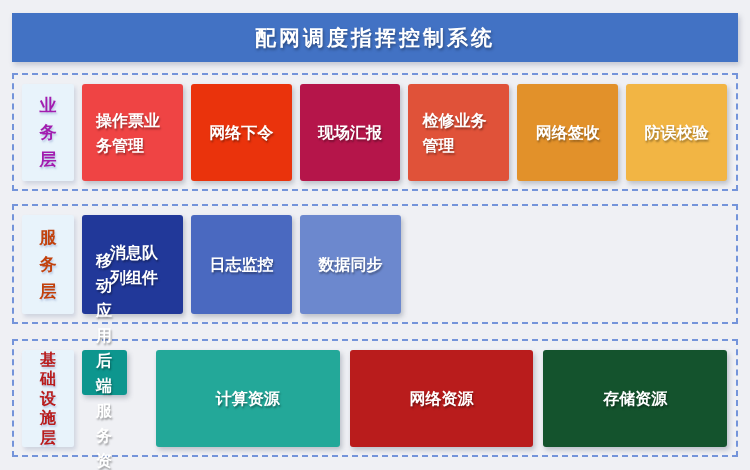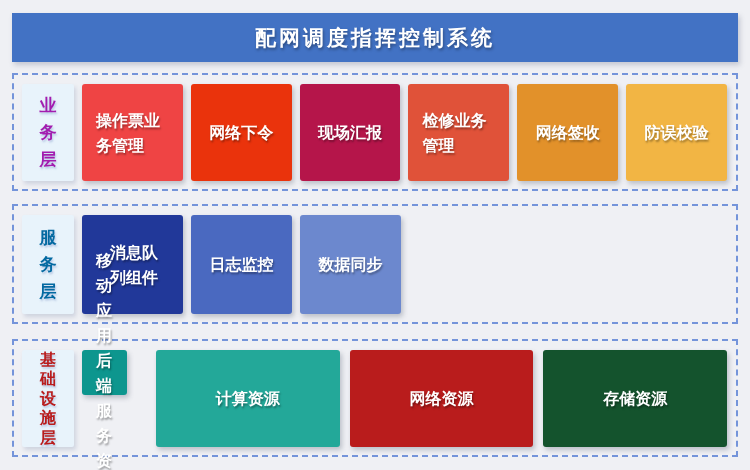--- a/index.html
+++ b/index.html
@@ -94,21 +94,21 @@
           <span>网络签收</span>
         </div>
       <div class="tile" style="background-color: rgb(242, 181, 68);">
           <span>防误校验</span>
         </div>
     </div>
   </section>
 
   <section class="layer layer-service">
     <aside class="layer-label" style="background-color: rgb(232, 243, 251);">
-      <span class="vtext" style="color: #0369a1;">服务层</span>
+      <span class="vtext" style="color: #c2410c;">服务层</span>
     </aside>
     <div class="tiles tiles-service">
       <div class="tile" style="background-color: rgb(33, 56, 153); padding-left: 28px;">
           <span>消息队列组件</span>
         </div>
       <div class="tile" style="background-color: rgb(74, 105, 192);">
           <span>日志监控</span>
         </div>
       <div class="tile" style="background-color: rgb(108, 136, 206);">
           <span>数据同步</span>

